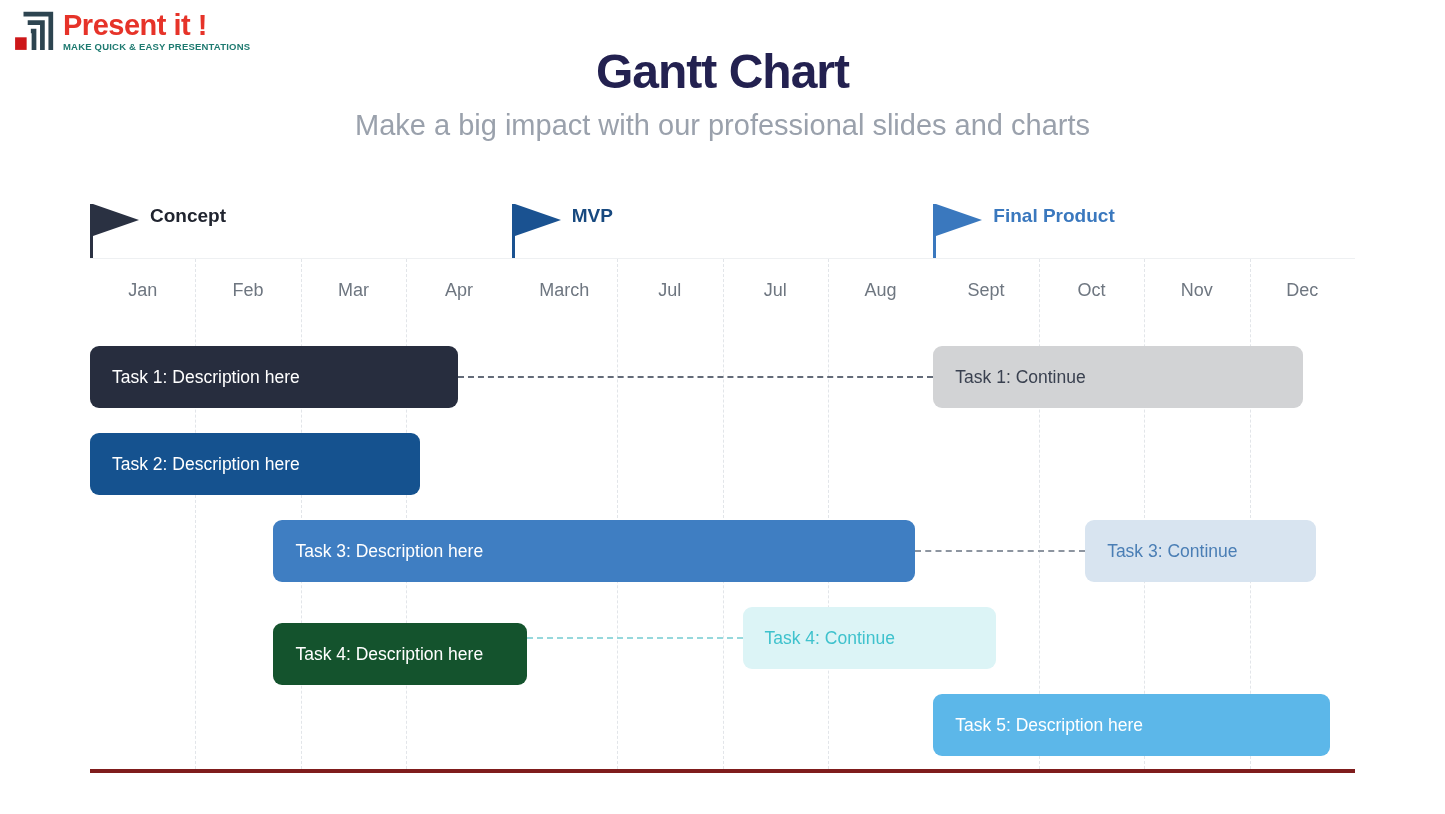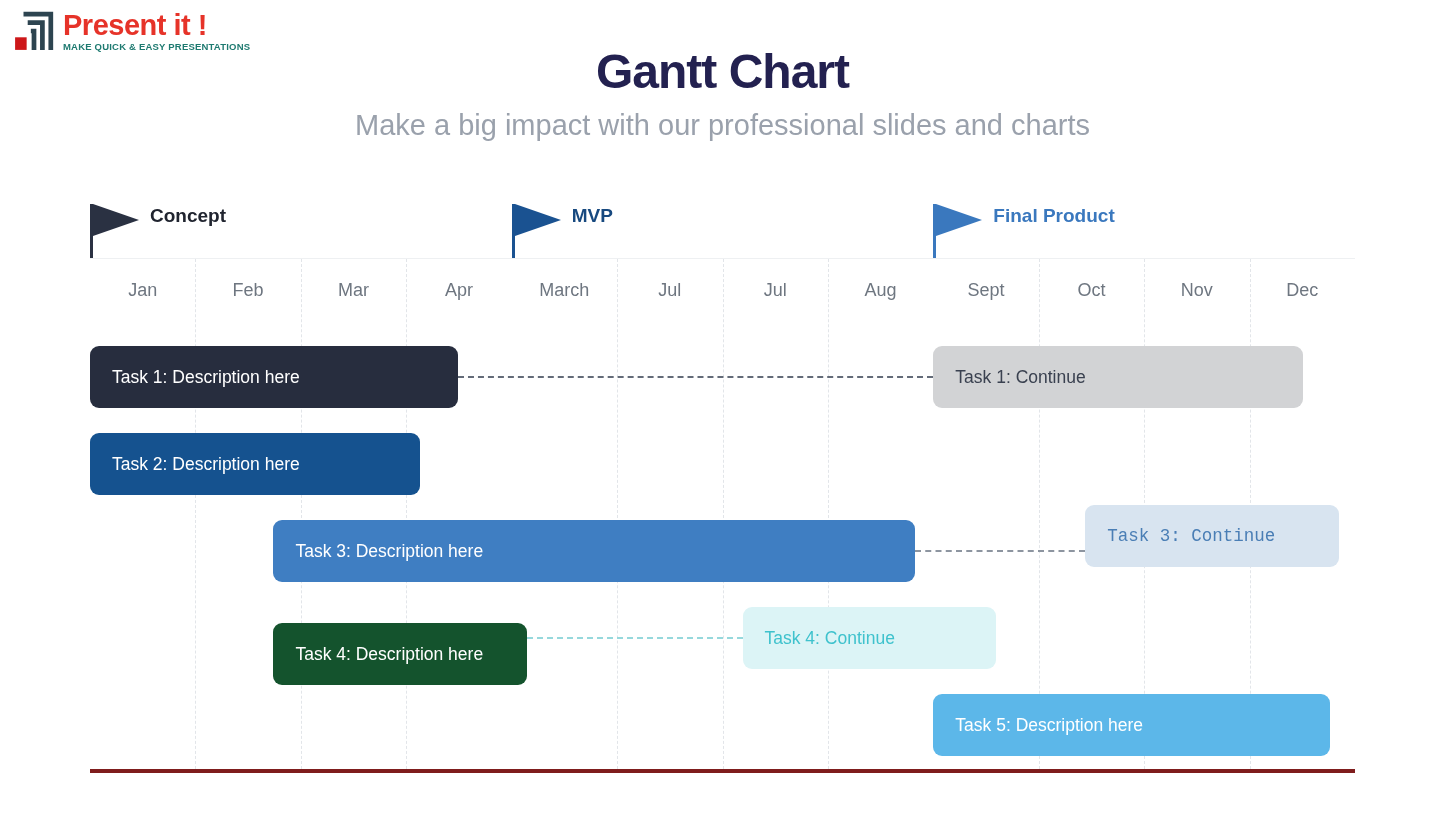--- a/index.html
+++ b/index.html
@@ -109,21 +109,21 @@
       <div id="connectors">
           <div class="connector" style="left: 367.904px; width: 475.429px; top: 117px; border-top-color: rgb(99, 107, 120);"></div>
           <div class="connector" style="left: 825.413px; width: 169.721px; top: 291px; border-top-color: rgb(141, 149, 160);"></div>
           <div class="connector" style="left: 437.479px; width: 215.05px; top: 378px; border-top-color: rgb(150, 216, 220);"></div>
         </div>
       <div id="bars">
           <div class="bar" style="left: 0px; width: 367.904px; top: 87px; background: rgb(39, 45, 62); color: rgb(255, 255, 255);">Task 1: Description here</div>
           <div class="bar" style="left: 843.333px; width: 370.012px; top: 87px; background: rgb(210, 211, 213); color: rgb(58, 65, 80);">Task 1: Continue</div>
           <div class="bar" style="left: 0px; width: 329.954px; top: 174px; background: rgb(21, 82, 143); color: rgb(255, 255, 255);">Task 2: Description here</div>
           <div class="bar" style="left: 183.425px; width: 641.987px; top: 261px; background: rgb(63, 126, 194); color: rgb(255, 255, 255);">Task 3: Description here</div>
-          <div class="bar" style="left: 995.133px; width: 254px; top: 246px; background: rgb(216, 228, 240); color: rgb(74, 126, 181); font-family: Liberation Mono, monospace;">Task 3: Continue</div>
+          <div class="bar" style="left: 995.133px; width: 231px; top: 261px; background: rgb(216, 228, 240); color: rgb(74, 126, 181);">Task 3: Continue</div>
           <div class="bar" style="left: 183.425px; width: 254.054px; top: 364px; background: #14532d; color: rgb(255, 255, 255);">Task 4: Description here</div>
           <div class="bar" style="left: 652.529px; width: 253px; top: 348px; background: rgb(220, 244, 246); color: rgb(63, 194, 205);">Task 4: Continue</div>
           <div class="bar" style="left: 843.333px; width: 397px; top: 435px; background: rgb(92, 183, 233); color: rgb(255, 255, 255);">Task 5: Description here</div>
         </div>
     </div>
   </div>
 
 </div>
 
 </body></html>

